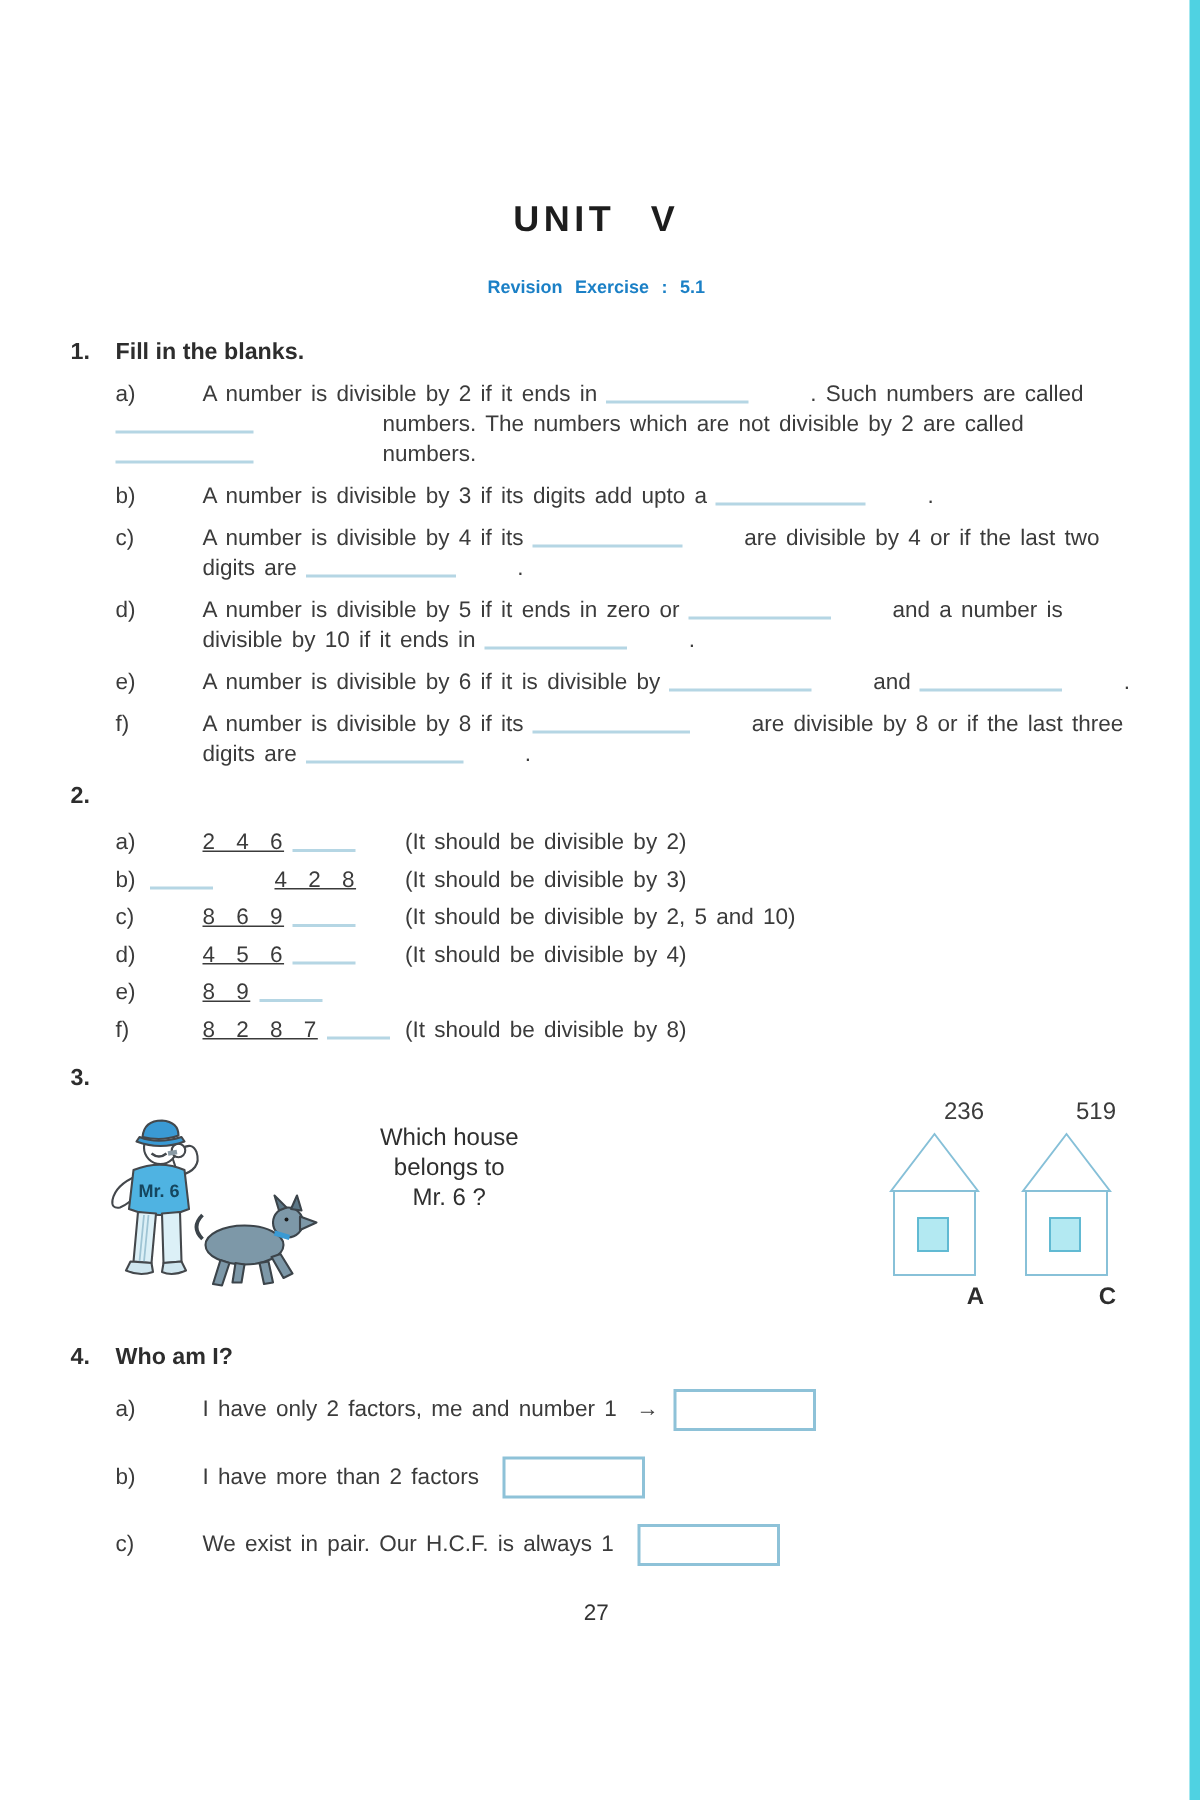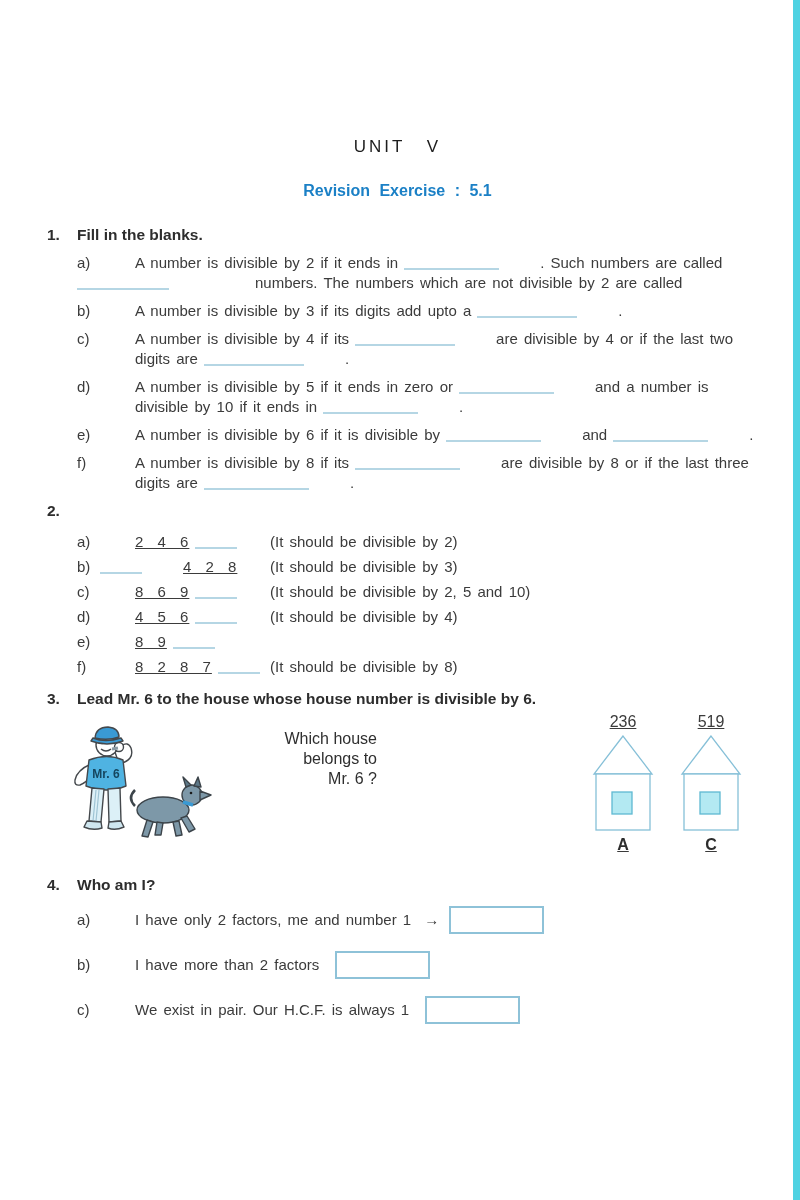--- a/index.html
+++ b/index.html
@@ -9,23 +9,23 @@
     background: #ffffff;
     font-family: "Liberation Sans", sans-serif;
     color: #3b3b3b;
     overflow: hidden;
   }
   .edge-bar { position: absolute; top: 0; right: 0; width: 7px; height: 1200px; background: #4fd2e2; }
   .content { padding: 0 52px 0 47px; }
 
   
   .hdr { text-align: center; }
-  .unit-title { margin-top: 136px; font-size: 17px; font-weight: 400; color: #1d1d1d; letter-spacing: 3px; word-spacing: 14px; line-height: 22px; }
+  .unit-title { margin-top: 136px; font-size: 24px; font-weight: 700; color: #1d1d1d; letter-spacing: 3px; word-spacing: 14px; line-height: 22px; }
   .chapter-title { margin-top: 7px; font-size: 19px; font-weight: 700; color: #29abe2; letter-spacing: 0.5px; word-spacing: 7px; line-height: 22px; }
-  .exercise-title { margin-top: 23px; font-size: 16px; font-weight: 700; color: #1b80c6; word-spacing: 5px; line-height: 20px; }
+  .exercise-title { margin-top: 23px; font-size: 12px; font-weight: 700; color: #1b80c6; word-spacing: 5px; line-height: 20px; }
 
   
   .q-head { display: flex; font-weight: 700; color: #2d2d2d; font-size: 15.5px; line-height: 20px; }
   .q-num { width: 30px; flex: none; }
   .q1-head { margin-top: 24px; }
   .sub-wrap { margin-top: 8px; padding-left: 30px; }
   .sub-item { margin-bottom: 8px; }
   .sub-row { display: flex; line-height: 20px; font-size: 15px; white-space: nowrap; }
   .sub-label, .sub-spacer { width: 23px; flex: none; display: inline-block; }
   .line { flex: 1; }
@@ -39,23 +39,23 @@
   .q2-row { display: flex; line-height: 25px; font-size: 15px; white-space: nowrap; }
   .digit-zone { display: inline-block; width: 170px; flex: none; }
   .digit-zone .seg { word-spacing: 8px; letter-spacing: 1px; text-decoration: underline; }
   .digit-zone .blank { width: 42px; }
   .note { word-spacing: 2px; }
 
   
   .q3-head { margin-top: 10px; }
   .q3-content { display: flex; margin-top: 4px; height: 152px; }
   .cartoon-box { width: 175px; flex: none; padding-left: 8px; }
-  .prompt-box { width: 155px; flex: none; margin-top: 16px; text-align: right; font-size: 16px; line-height: 20px; color: #2f2f2f; }
+  .prompt-box { width: 155px; flex: none; margin-top: 16px; text-align: center; font-size: 16px; line-height: 20px; color: #2f2f2f; }
   .houses { margin-left: auto; margin-right: 4px; display: flex; gap: 22px; }
-  .house-col { width: 66px; display: flex; flex-direction: column; align-items: center; text-decoration: underline; }
+  .house-col { width: 66px; display: flex; flex-direction: column; align-items: flex-end; }
   .house-number { font-size: 16px; line-height: 18px; color: #3b3b3b; margin-bottom: 1px; }
   .house-label { font-size: 16px; font-weight: 600; color: #2d2d2d; margin-top: 2px; }
 
   
   .q4-head { margin-top: 10px; }
   .q4-rows { margin-top: 10px; padding-left: 30px; }
   .q4-row { display: flex; align-items: center; font-size: 15px; line-height: 20px; margin-bottom: 15px; height: 30px; white-space: nowrap; }
   .ansbox { display: inline-block; width: 95px; height: 28px; border: 2px solid #8ec2d8; margin-left: 10px; flex: none; }
   .arrow { margin-left: 7px; font-size: 15px; }
 
@@ -80,20 +80,23 @@
     </div>
     <div class="sub-wrap" id="q1-items">
         <div class="sub-item">
           <div class="sub-row">
             <span class="sub-label">a)</span>
             <span class="line"><span class="seg">A number is divisible by 2 if it ends in</span><span class="blank" style="width: 95px;"></span><span class="seg">. Such numbers are called</span></span>
           </div>
           <div class="sub-row">
             <span class="line"><span class="blank" style="width: 92px;"></span><span class="gap" style="width: 45px;"></span><span class="seg">numbers. The numbers which are not divisible by 2 are called</span></span>
           </div>
+          <div class="sub-row">
+            <span class="line"><span class="blank" style="width: 92px;"></span><span class="gap" style="width: 45px;"></span><span class="seg">numbers.</span></span>
+          </div>
         </div>
         <div class="sub-item">
           <div class="sub-row">
             <span class="sub-label">b)</span>
             <span class="line"><span class="seg">A number is divisible by 3 if its digits add upto a</span><span class="blank" style="width: 100px;"></span><span class="seg">.</span></span>
           </div>
         </div>
         <div class="sub-item">
           <div class="sub-row">
             <span class="sub-label">c)</span>
@@ -166,21 +169,20 @@
           <span class="sub-label">f)</span>
           <span class="digit-zone"><span class="seg">8 2 8 7</span><span class="blank" style="width: 42px;"></span></span>
           <span class="note">(It should be divisible by 8)</span>
         </div>
       </div>
   </div>
 
   <div>
     <div class="q-head q3-head">
       <span class="q-num">3.</span>
-      <span>Lead Mr. 6 to the house whose house number is divisible by 6.</span>
     </div>
     <div class="q3-content">
 
       <div class="cartoon-box">
         <svg width="168" height="148" viewBox="0 0 168 130">
 
           <g stroke="#44484c" stroke-width="1.4" stroke-linejoin="round">
 
             <path d="M36 42 Q22 48 20 58 Q19 64 25 63 Q32 60 36 54 Z" fill="#ffffff"></path>
 
@@ -273,14 +275,15 @@
           <span class="ansbox"></span>
         </div>
         <div class="q4-row">
           <span class="sub-label">c)</span>
           <span class="seg">We exist in pair. Our H.C.F. is always 1</span>
           <span class="ansbox"></span>
         </div>
       </div>
   </div>
 
+  <div class="footer">27</div>
 
 </div>
 
 </body></html>

